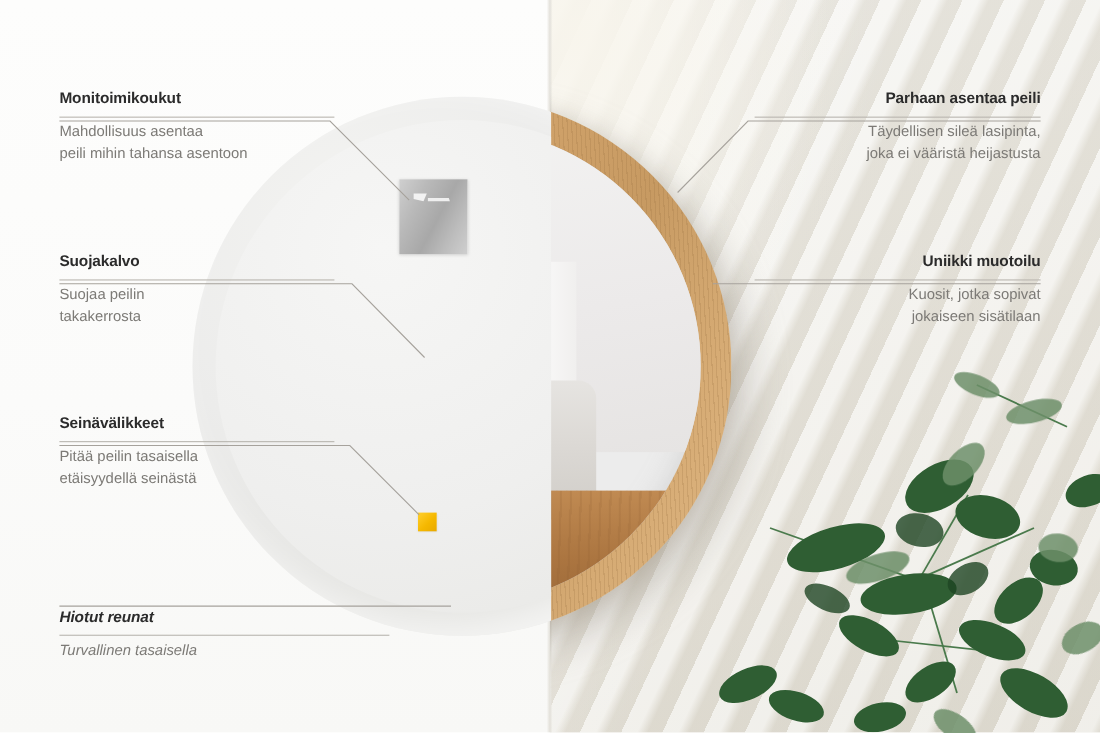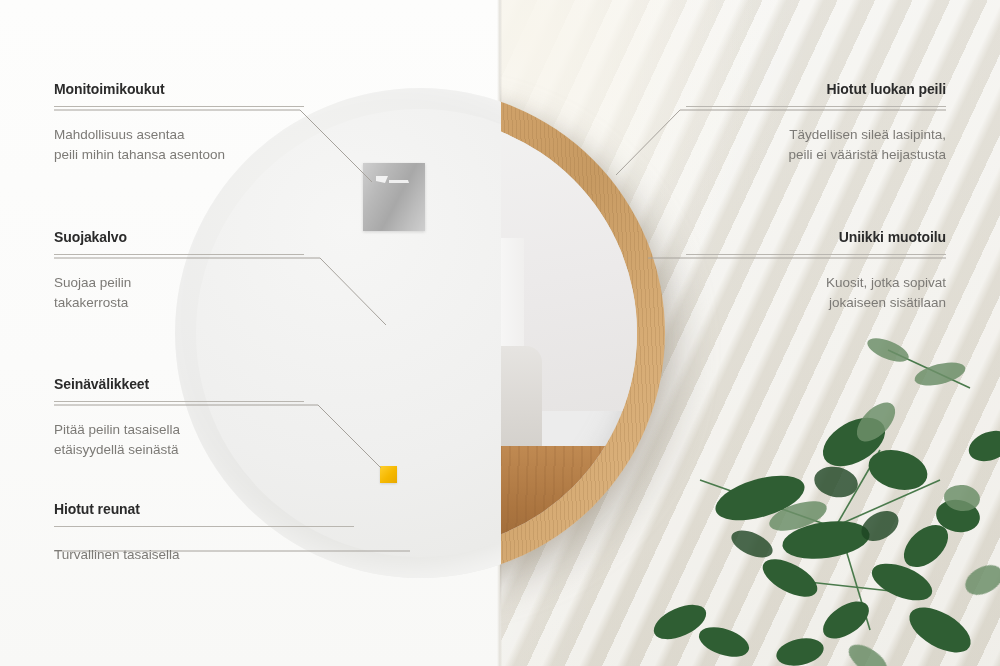--- a/index.html
+++ b/index.html
@@ -137,21 +137,21 @@
   }
 
   
   .callout { position:absolute; }
   .callout h3 {
     font-size:14px; font-weight:bold; color:#2b2b2b; letter-spacing:-0.1px;
     white-space:nowrap; line-height:1.1;
   }
   .rule { height:1px; background:#b9b6b0; margin-top:9px; }
   .callout p {
-    font-size:13.5px; color:#7c7a76; line-height:1.42; margin-top:18px;
+    font-size:13.5px; color:#7c7a76; line-height:1.42; margin-top:3px;
     white-space:pre-line;
   }
   .c-left { left:54px; text-align:left; }
   .c-right { text-align:right; }
 
   
   .leaders { position:absolute; inset:0; width:1000px; height:666px; pointer-events:none; }
 </style>
 </head>
 <body>
@@ -260,31 +260,31 @@
 etäisyydellä seinästä</p>
   </div>
 
   <div class="callout c-left" style="top:230px; width:250px;">
     <h3>Suojakalvo</h3>
     <div class="rule"></div>
     <p>Suojaa peilin
 takakerrosta</p>
   </div>
 
-  <div class="callout c-left" style="top:502px; width:300px;">
+  <div class="callout c-left" style="top:553px; width:300px;font-style:italic;">
     <h3>Hiotut reunat</h3>
     <div class="rule"></div>
     <p>Turvallinen tasaisella</p>
   </div>
 
   <div class="callout c-right" style="top:82px; right:54px; width:260px;">
-    <h3>Hiotut luokan peili</h3>
+    <h3>Parhaan asentaa peili</h3>
     <div class="rule"></div>
     <p>Täydellisen sileä lasipinta,
-peili ei vääristä heijastusta</p>
+joka ei vääristä heijastusta</p>
   </div>
 
   <div class="callout c-right" style="top:230px; right:54px; width:260px;">
     <h3>Uniikki muotoilu</h3>
     <div class="rule"></div>
     <p>Kuosit, jotka sopivat
 jokaiseen sisätilaan</p>
   </div>
 
 </div>

